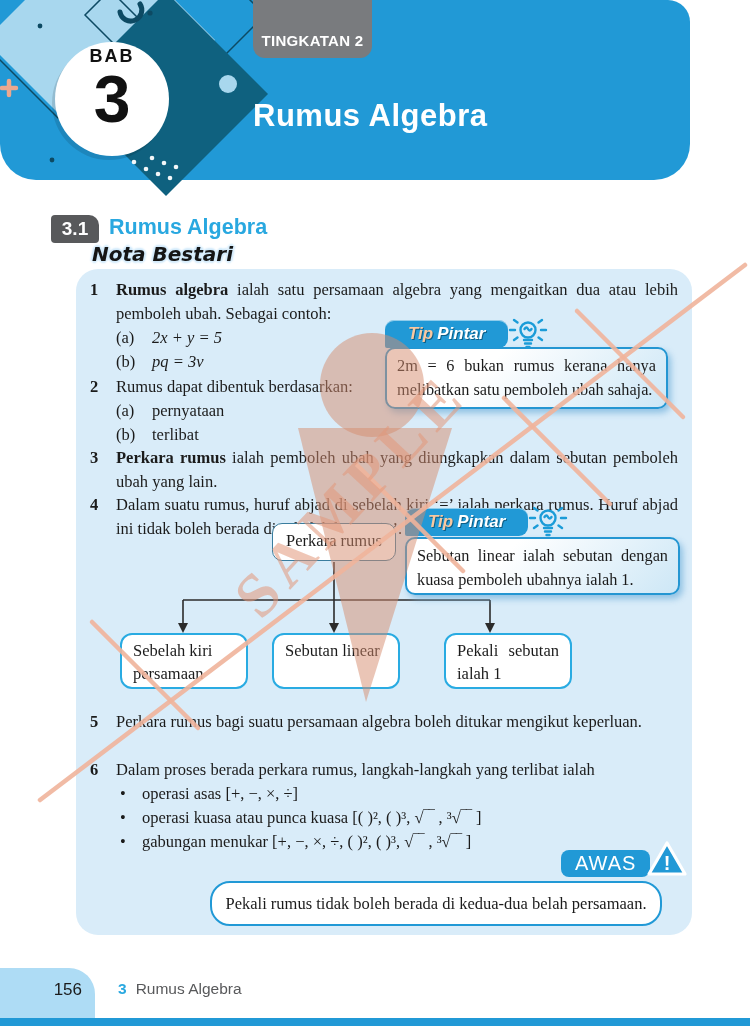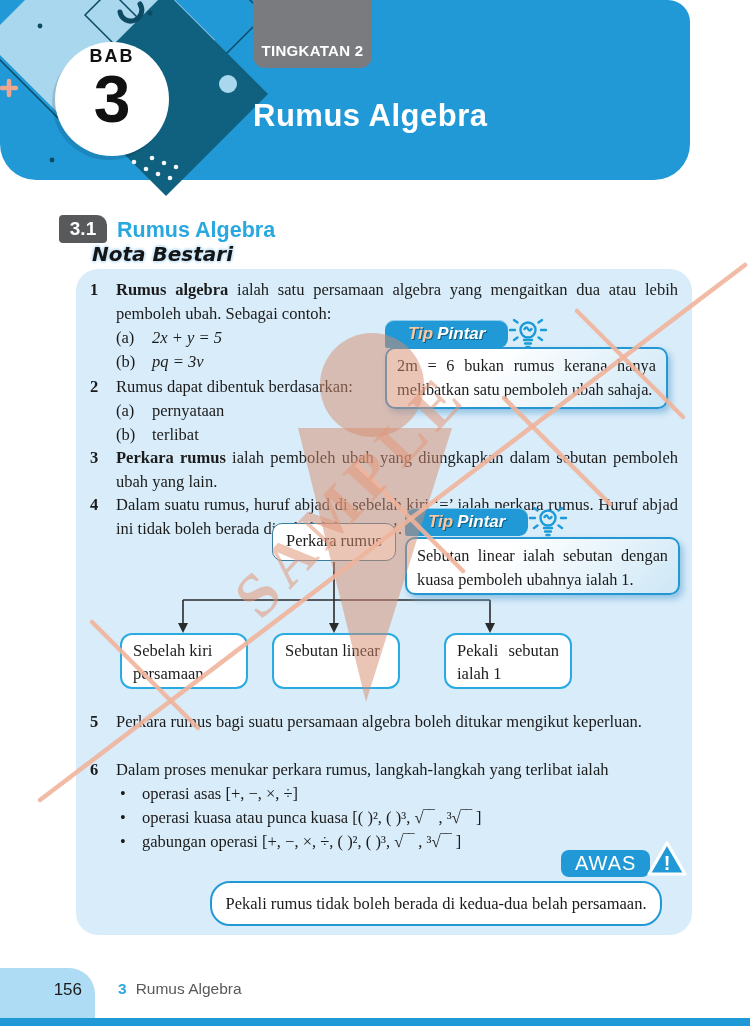--- a/index.html
+++ b/index.html
@@ -6,28 +6,28 @@
   #page{position:relative;width:750px;height:1026px;background:#fff;overflow:hidden;
         font-family:"Liberation Serif",serif;color:var(--ink,#1b1b1b);}
   
   .banner{position:absolute;left:0;top:0;width:690px;height:180px;
           background:var(--blue,#2199d6);border-radius:0 22px 36px 36px;}
   .deco{position:absolute;left:0;top:0;width:272px;height:200px;z-index:3;}
   .bab-circle-text{position:absolute;left:55px;top:46px;width:114px;text-align:center;z-index:4;
           font-family:"Liberation Sans",sans-serif;color:#111;}
   .bab-label{display:block;font-size:18px;font-weight:bold;letter-spacing:2px;line-height:20px;}
   .bab-number{display:block;font-size:66px;font-weight:bold;line-height:62px;margin-top:2px;}
-  .level-tab{position:absolute;left:253px;top:0;width:119px;height:68px;z-index:4;
+  .level-tab{position:absolute;left:253px;top:0;width:119px;height:58px;z-index:4;
           background:var(--tab_gray,#797b7e);border-radius:0 0 12px 12px;
           display:flex;align-items:flex-end;justify-content:center;padding-bottom:9px;box-sizing:border-box;}
   .level-tab span{font-family:"Liberation Sans",sans-serif;font-weight:bold;font-size:15px;color:#fff;letter-spacing:0.3px;}
   .chapter-title{position:absolute;left:253px;top:98px;z-index:4;font-family:"Liberation Sans",sans-serif;
           font-weight:bold;font-size:31px;color:#fff;letter-spacing:0.5px;}
   
-  .section-row{position:absolute;left:59px;top:215px;display:flex;align-items:flex-end;}
+  .section-row{position:absolute;left:51px;top:215px;display:flex;align-items:flex-start;}
   .section-badge{width:48px;height:28px;background:var(--badge_gray,#58595b);color:#fff;
           border-radius:4px 10px 4px 4px;display:flex;align-items:center;justify-content:center;
           font-family:"Liberation Sans",sans-serif;font-weight:bold;font-size:19px;}
   .section-title{margin-left:10px;font-family:"Liberation Sans",sans-serif;font-weight:bold;
           font-size:21.5px;color:var(--section_blue,#29a8e0);}
   .nota-heading{position:absolute;left:92px;top:242px;font-family:"DejaVu Sans",sans-serif;
           font-weight:bold;font-style:italic;font-size:20px;color:#151515;
           text-shadow:-2px 0 2px #cfe9fb,2px 0 2px #cfe9fb,0 -2px 2px #cfe9fb,0 2px 2px #cfe9fb;}
   
   .panel{position:absolute;left:76px;top:269px;width:616px;height:666px;
@@ -194,25 +194,25 @@
     <div class="dbox" style="left:196px;top:364px;width:128px;height:56px;">Sebutan linear</div>
     <div class="dbox" style="left:348px;top:364px;width:128px;height:56px;text-align:justify;margin-left:20px;">Pekali  sebutan ialah 1</div>
 
     <div class="item" style="top:441px;left:14px;width:588px;">
       <span class="no">5</span>
       <span class="itxt">Perkara rumus bagi suatu persamaan algebra boleh ditukar mengikut keperluan.</span>
     </div>
 
     <div class="item" style="top:489px;left:14px;width:588px;">
       <span class="no">6</span>
-      <span class="itxt" style="text-align:left;">Dalam proses menukar perkara rumus, langkah-langkah yang terlibat ialah</span>
+      <span class="itxt" style="text-align:left;">Dalam proses berada perkara rumus, langkah-langkah yang terlibat ialah</span>
     </div>
     <div class="bullet" style="top:513px;left:44px;">operasi asas  [+, −, ×, ÷]</div>
     <div class="bullet" style="top:537px;left:44px;">operasi kuasa atau punca kuasa  [(  )², (  )³, √‾‾ , ³√‾‾ ]</div>
-    <div class="bullet" style="top:561px;left:44px;">gabungan operasi  [+, −, ×, ÷, (  )², (  )³, √‾‾ , ³√‾‾ ]</div>
+    <div class="bullet" style="top:561px;left:44px;">gabungan menukar  [+, −, ×, ÷, (  )², (  )³, √‾‾ , ³√‾‾ ]</div>
 
     <div class="awas-label" style="left:485px;top:581px;">
       <span>AWAS</span>
     </div>
     <svg class="awas-tri" style="left:569px;top:570px;" width="44" height="40" viewBox="0 0 44 40">
       <path d="M22,4 L40,35 L4,35 Z" fill="#2199d6" stroke="#ffffff" stroke-width="3.2" stroke-linejoin="round"></path>
       <text x="22" y="31" text-anchor="middle" font-family="Liberation Sans,sans-serif" font-size="20" font-weight="bold" fill="#ffffff">!</text>
     </svg>
     <div class="awas-box" style="left:134px;top:612px;width:452px;height:45px;">Pekali rumus tidak boleh berada di kedua-dua belah persamaan.</div>
   </div>

